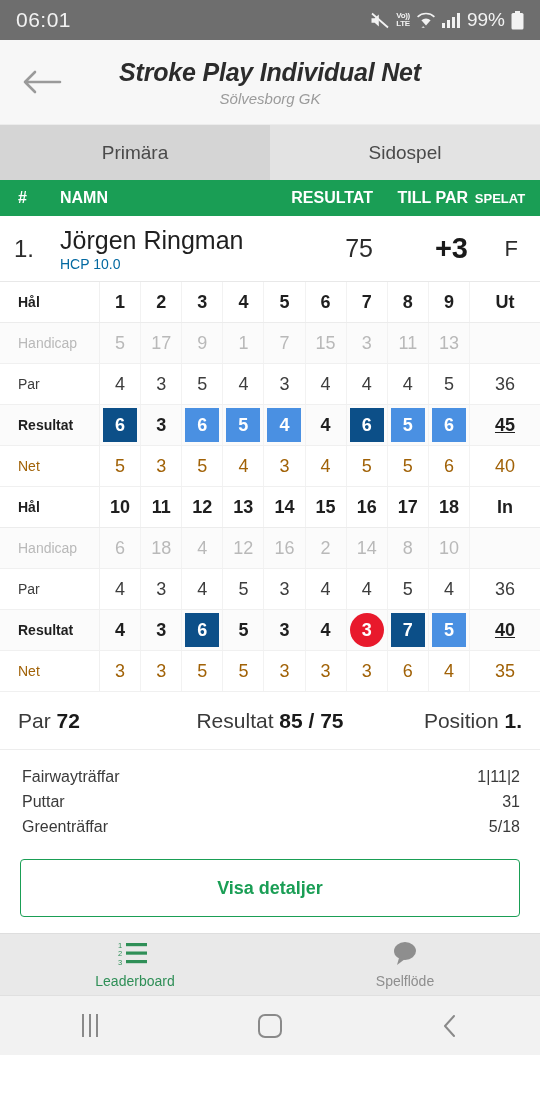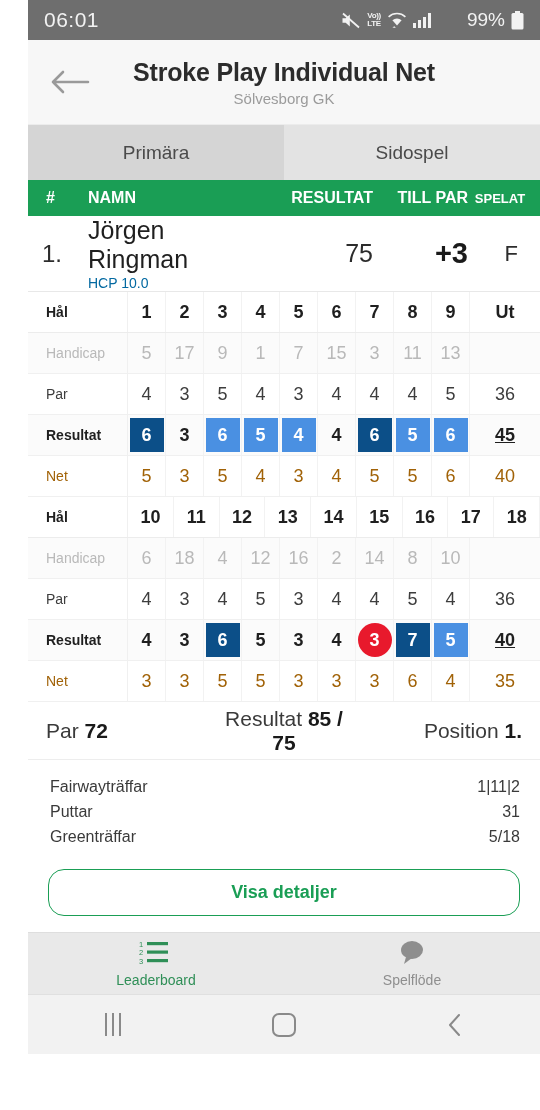--- a/index.html
+++ b/index.html
@@ -2,40 +2,41 @@
 <html><head>
 <meta charset="utf-8">
 <style>
   * { box-sizing: border-box; margin: 0; padding: 0; }
   html, body {
     width: 540px; height: 1110px;
     font-family: "Liberation Sans", sans-serif;
     background: #ffffff;
     overflow: hidden;
   }
-  .phone { width: 540px; height: 1110px; position: relative; display: flex; flex-direction: column; padding-left: 28px; }
+  .phone { width: 540px; height: 1110px; position: relative; display: flex; flex-direction: column; }
 
   
   .statusbar {
     height: 40px; background: #6e6e6e; color: #f2f2f2;
     display: flex; align-items: center; padding: 0 16px; flex: 0 0 40px;
   }
   .sb-clock { font-size: 21px; letter-spacing: .5px; font-weight: 400; }
   .sb-right { margin-left: auto; display: flex; align-items: center; gap: 6px; }
   .sb-icon { display: flex; align-items: center; }
   .volte { display: flex; flex-direction: column; align-items: center; line-height: 1; }
   .volte b { font-size: 8px; font-weight: 700; letter-spacing: -.3px; }
   .volte i { font-size: 8px; font-style: normal; font-weight: 700; letter-spacing: -.3px; }
-  .sb-batt-text { font-size: 19px; font-weight: 400; letter-spacing: 0; margin-left: 29px; }
+  .sb-batt-text { font-size: 19px; font-weight: 400; letter-spacing: 0; }
 
   
   .appbar {
     background: #f7f7f7; flex: 0 0 85px; position: relative;
     display: flex; align-items: center; justify-content: center; flex-direction: column;
     border-bottom: 1px solid #ececec;
+    font-style: italic;
   }
   .back-btn { position: absolute; left: 22px; top: 50%; transform: translateY(-50%);
               width: 48px; height: 40px; display: flex; align-items: center; }
   .appbar-title { font-size: 25px; font-weight: 700; color: #2c2c2c; letter-spacing: -.2px; }
   .appbar-sub { font-size: 15px; color: #9b9b9b; margin-top: 3px; }
 
   
   .tabs { display: flex; flex: 0 0 55px; }
   .tab { flex: 1; display: flex; align-items: center; justify-content: center;
          font-size: 19px; color: #4a4a4a; }
@@ -115,21 +116,21 @@
 
   
   .stats { padding: 14px 20px 12px 22px; background: #fff; }
   .stat-line { display: flex; font-size: 16px; color: #3a3a3a; line-height: 25px; }
   .stat-line .k { flex: 1; }
   .stat-line .v { text-align: right; }
 
   
   .actions { display: flex; gap: 16px; padding: 8px 20px 16px 20px; background: #fff; }
   .btn {
-    flex: 1; height: 47px; border-radius: 16px; display: flex;
+    flex: 1; height: 58px; border-radius: 4px; display: flex;
     align-items: center; justify-content: center; font-size: 18px; font-weight: 700;
   }
   .btn-outline { border: 1px solid #1a9e55; color: #1a9e55; background: #fff; }
   .btn-fill { background: #16a356; color: #fff; }
 
   
   .bottombar {
     flex: 0 0 62px; background: #e9e9e9; display: flex;
     border-top: 1px solid #dedede;
   }
@@ -315,20 +316,21 @@
           <div class="lbl">Hål</div>
           <div class="cell">10</div>
           <div class="cell">11</div>
           <div class="cell">12</div>
           <div class="cell">13</div>
           <div class="cell">14</div>
           <div class="cell">15</div>
           <div class="cell">16</div>
           <div class="cell">17</div>
           <div class="cell">18</div>
+          <div class="tot">In</div>
         </div>
         <div class="srow r-hcp">
           <div class="lbl">Handicap</div>
           <div class="cell">6</div>
           <div class="cell">18</div>
           <div class="cell">4</div>
           <div class="cell">12</div>
           <div class="cell">16</div>
           <div class="cell">2</div>
           <div class="cell">14</div>

